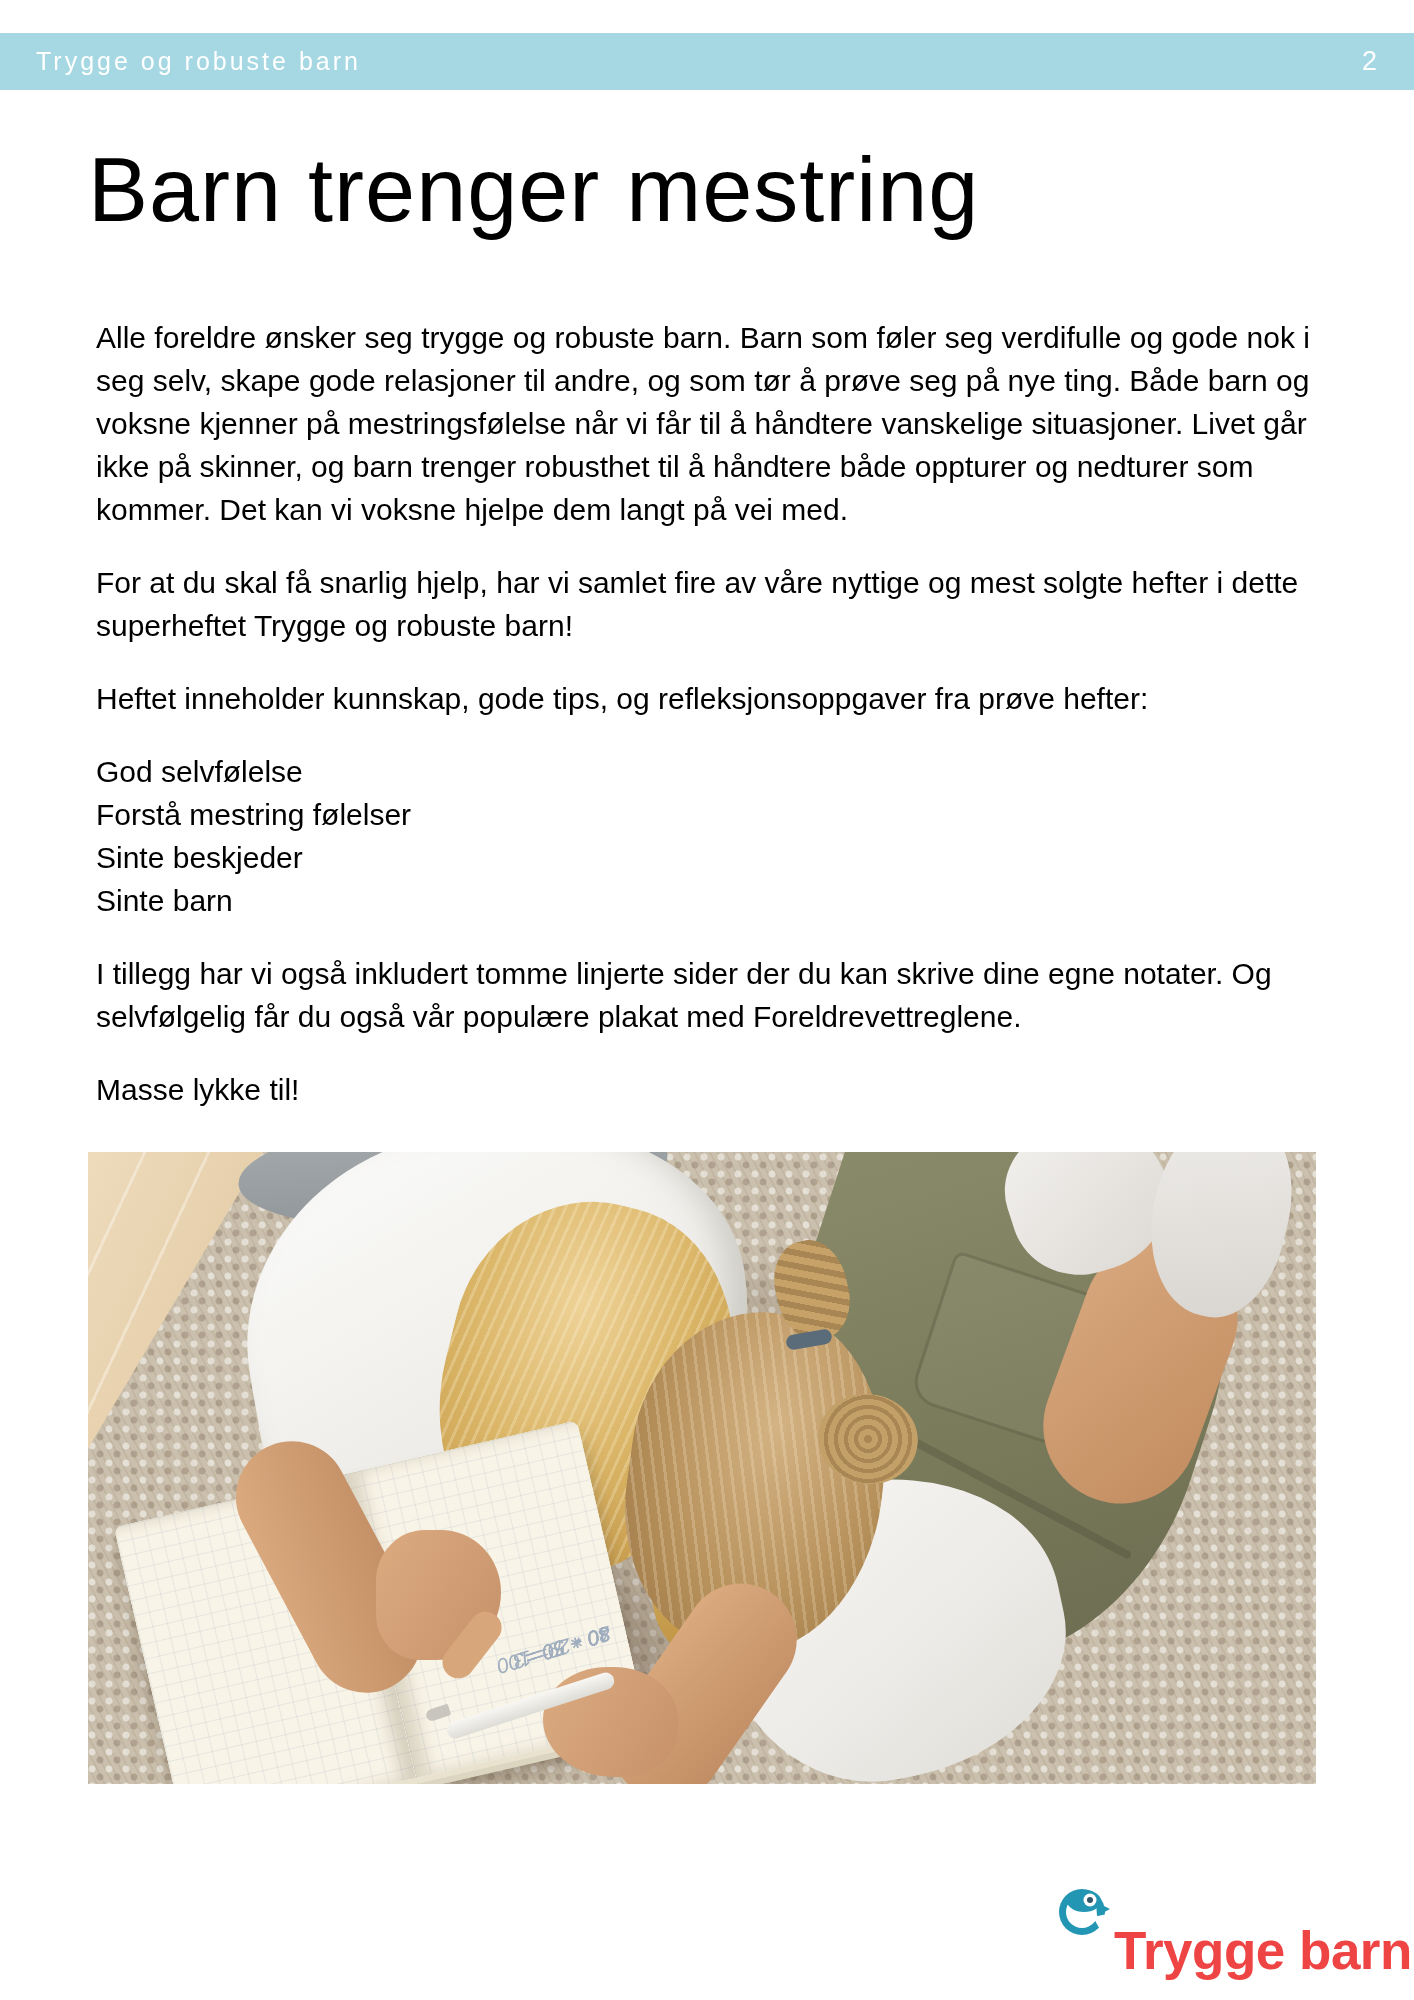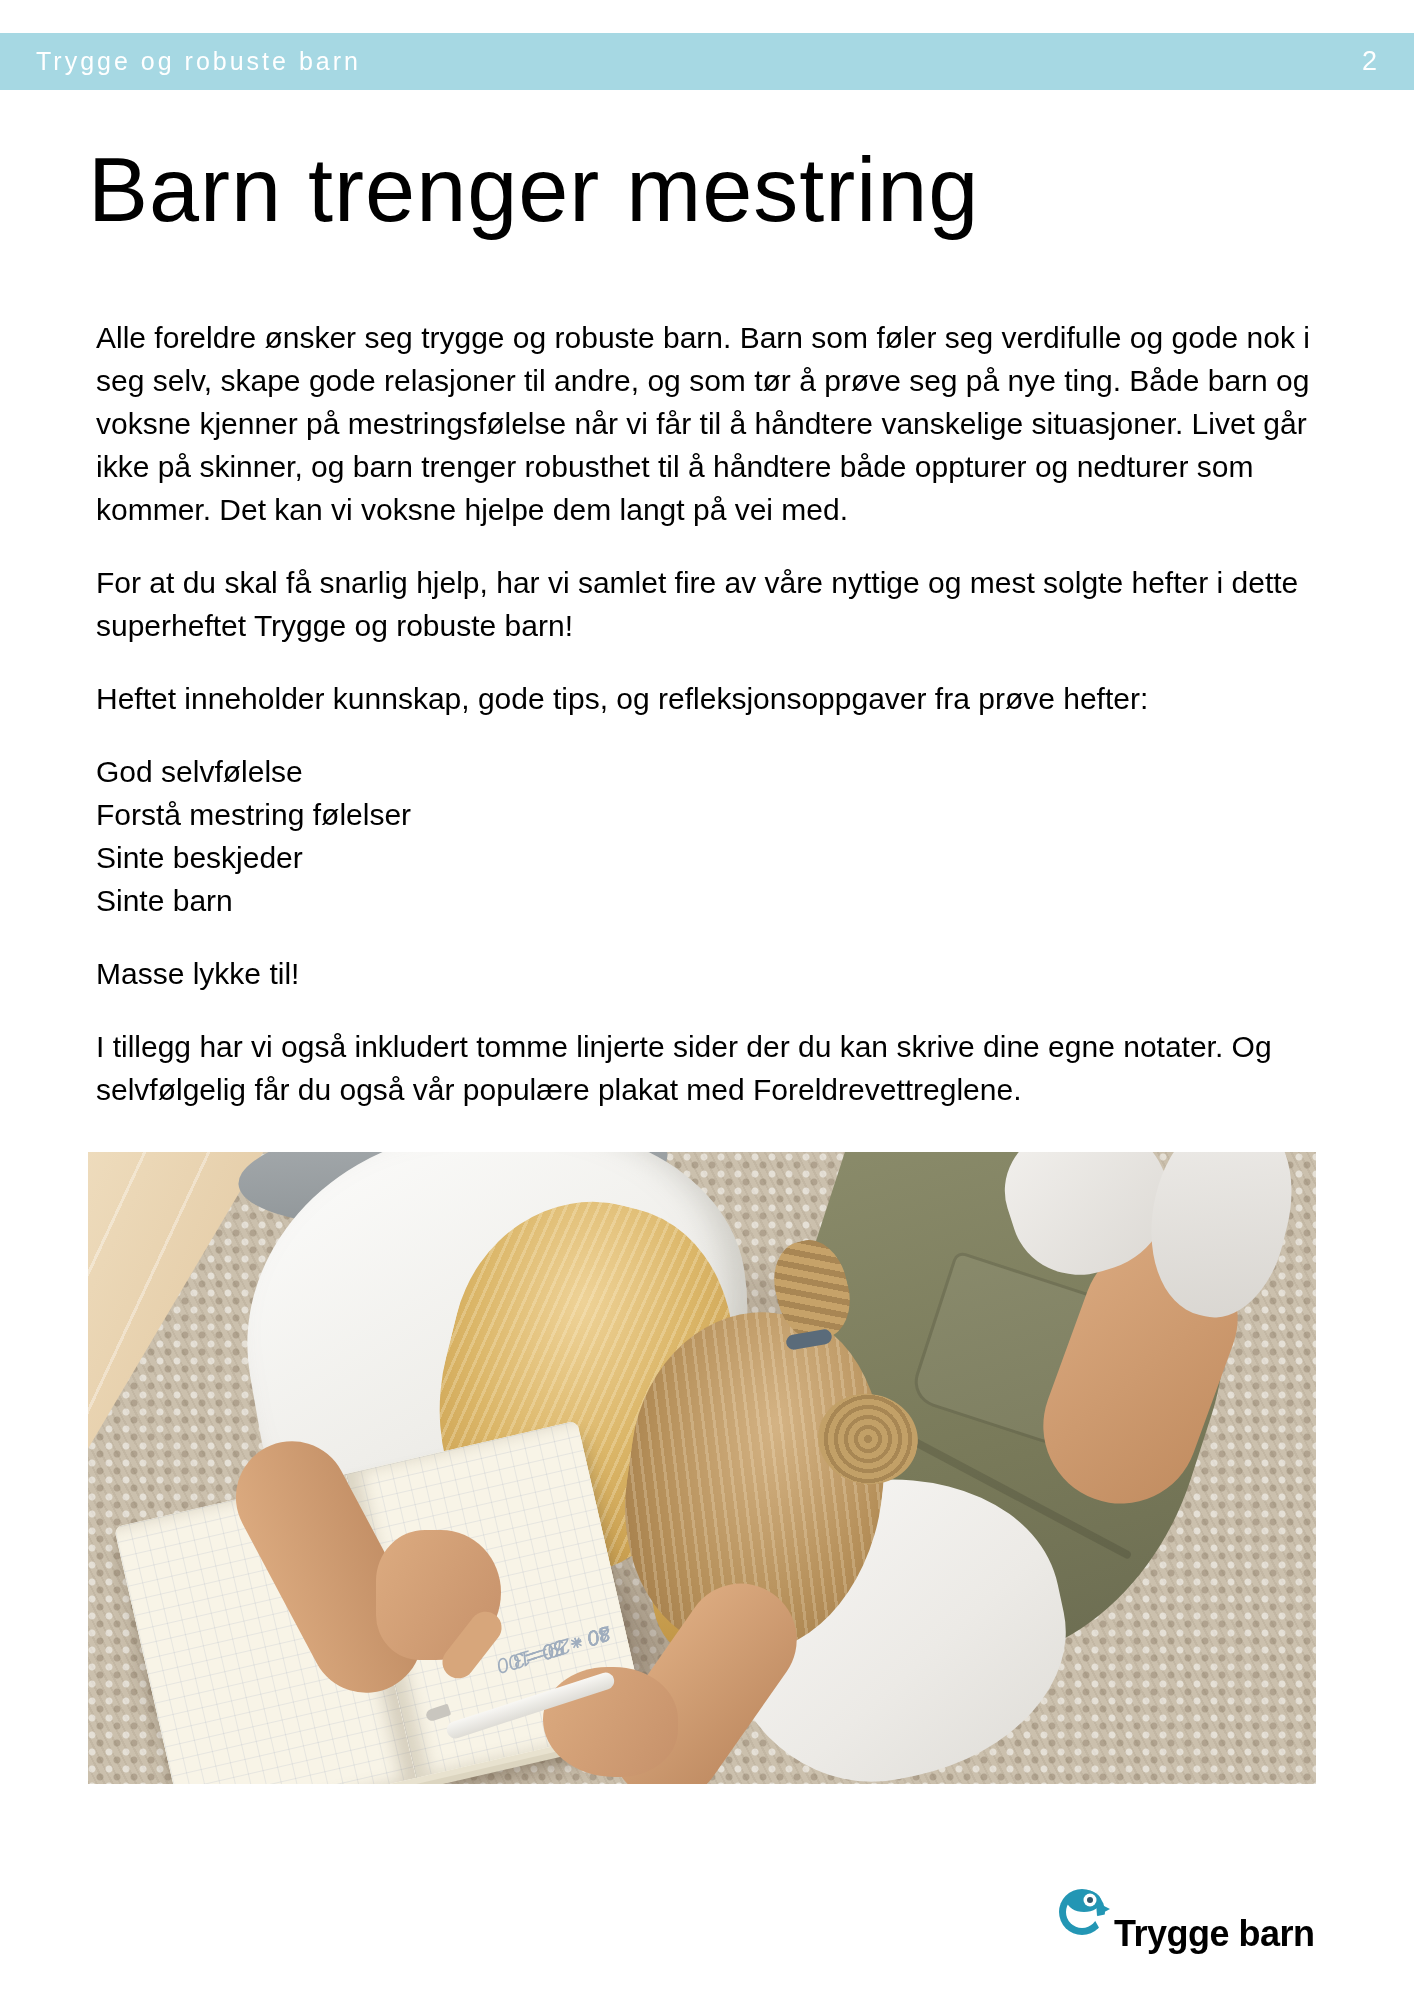--- a/index.html
+++ b/index.html
@@ -114,21 +114,21 @@
   .girl-hand{left:455px;top:515px;width:135px;height:110px;
     background:linear-gradient(120deg,#dcab80,#c6916a);border-radius:50% 50% 45% 55%;}
   .pen{left:355px;top:545px;width:175px;height:17px;transform:rotate(-18deg);
     background:linear-gradient(#f8f7f4,#dedcd6);border-radius:9px;}
   .pen-tip{left:338px;top:555px;width:24px;height:12px;transform:rotate(-18deg);
     background:#c9c6bf;border-radius:6px 2px 2px 6px;}
 
   
   .footer-logo{position:absolute;left:1056px;top:1884px;display:flex;align-items:flex-start;}
   .footer-logo svg{display:block;}
-  .brand-text{margin:32px 0 0 2px;color:#000000;font-size:36px;font-weight:700;
+  .brand-text{margin:40px 0 0 2px;color:#ef4444;font-size:53px;font-weight:700;
               letter-spacing:-0.5px;line-height:1;}
 </style>
 </head>
 <body>
 
 <div class="page">
 
   <div class="topbar">
     <span class="booklet-title">Trygge og robuste barn</span>
     <span class="page-number">2</span>
@@ -139,22 +139,22 @@
   <div class="body-text">
     <p>Alle foreldre ønsker seg trygge og robuste barn. Barn som føler seg verdifulle og gode nok i seg selv, skape gode relasjoner til andre, og som tør å prøve seg på nye ting. Både barn og voksne kjenner på mestringsfølelse når vi får til å håndtere vanskelige situasjoner. Livet går ikke på skinner, og barn trenger robusthet til å håndtere både oppturer og nedturer som kommer. Det kan vi voksne hjelpe dem langt på vei med.</p>
     <p>For at du skal få snarlig hjelp, har vi samlet fire av våre nyttige og mest solgte hefter i dette superheftet Trygge og robuste barn!</p>
     <p>Heftet inneholder kunnskap, gode tips, og refleksjonsoppgaver fra prøve hefter:</p>
     <ul class="booklet-list">
       <li>God selvfølelse</li>
       <li>Forstå mestring følelser</li>
       <li>Sinte beskjeder</li>
       <li>Sinte barn</li>
     </ul>
+    <p>I tillegg har vi også inkludert tomme linjerte sider der du kan skrive dine egne notater. Og selvfølgelig får du også vår populære plakat med Foreldrevettreglene.</p>
     <p>Masse lykke til!</p>
-    <p>I tillegg har vi også inkludert tomme linjerte sider der du kan skrive dine egne notater. Og selvfølgelig får du også vår populære plakat med Foreldrevettreglene.</p>
   </div>
 
   <div class="photo">
     <div class="carpet"></div>
     <div class="wood"></div>
     <div class="soft-shadow shadow-kids"></div>
     <div class="soft-shadow shadow-notebook"></div>
 
     <div class="overalls"></div>
     <div class="overalls-pocket"></div>

